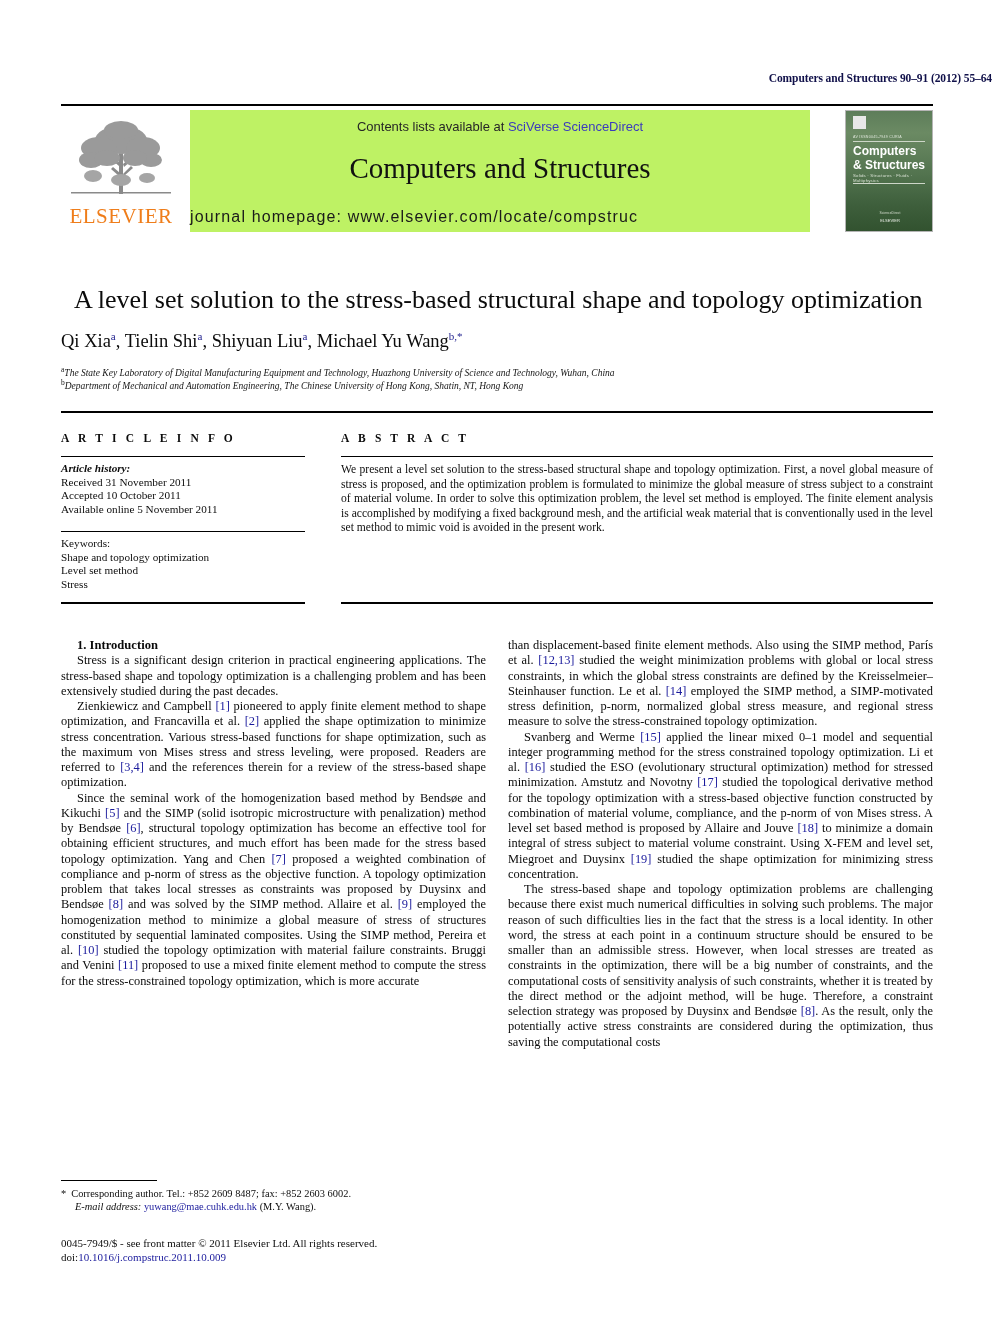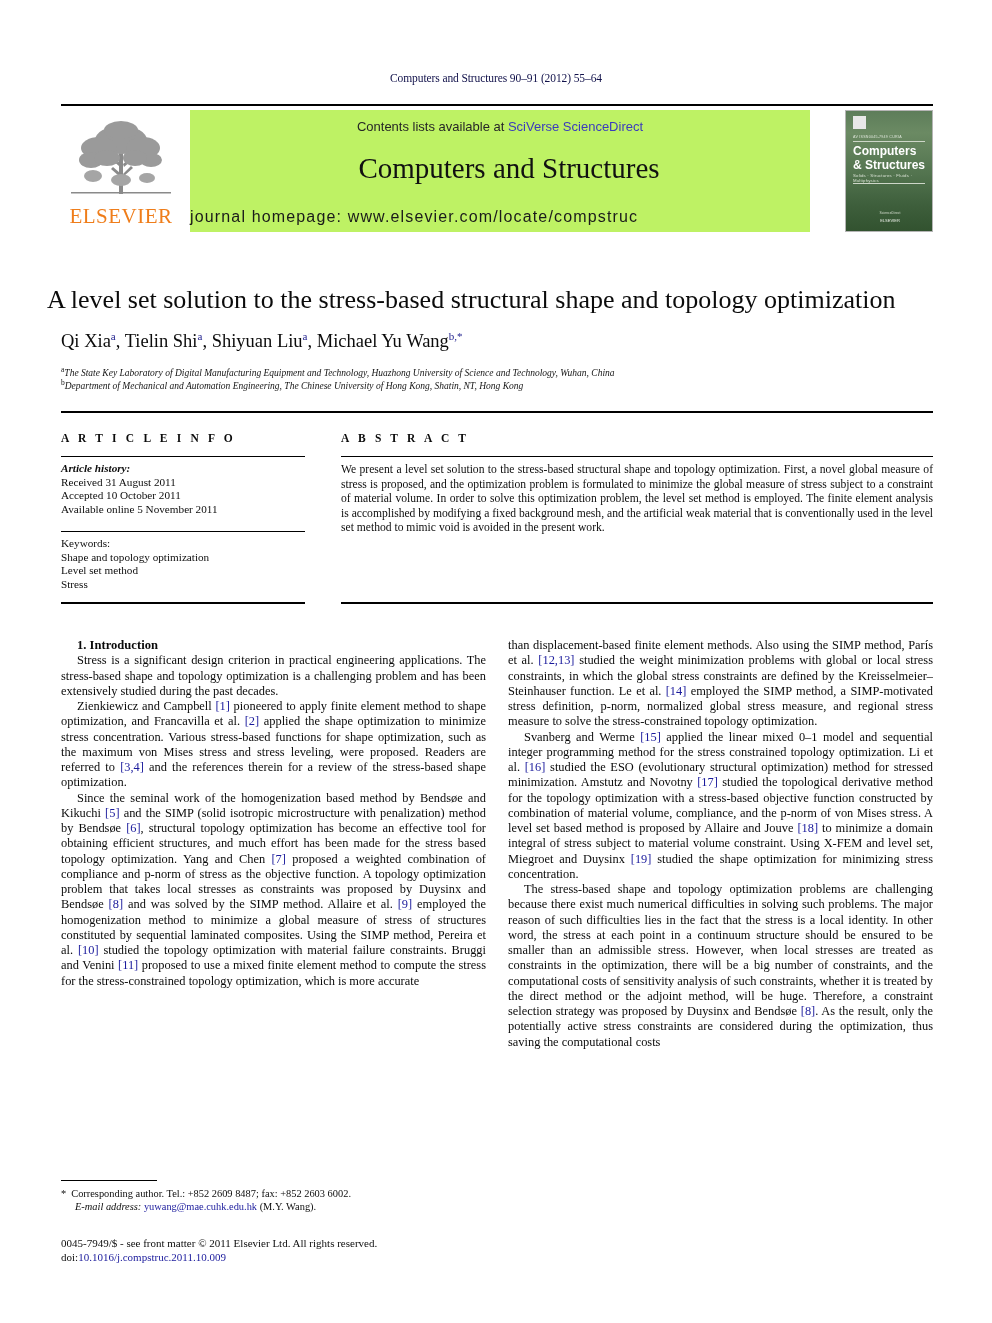--- a/index.html
+++ b/index.html
@@ -21,23 +21,23 @@
     left: 0; top: 0;
     width: 992px;
     height: 1323px;
   }
 
   
   .running-head {
     position: absolute;
     left: 0; top: 72px;
     width: 992px;
-    text-align: center;
+    text-align: right;
     font-size: 11.5px;
-    font-weight: normal;
+    font-weight: bold;
     letter-spacing: -0.1px;
     color: #11114a;
   }
 
   
   .masthead-rule {
     position: absolute;
     left: 61px; top: 104px;
     width: 872px;
     height: 2px;
@@ -96,21 +96,20 @@
     color: #3b3bbd;
   }
   .journal-title {
     position: absolute;
     left: 0; top: 42px;
     width: 620px;
     text-align: center;
     font-family: "Liberation Serif", serif;
     font-size: 29px;
     color: #111111;
-    margin-left: 9px;
   }
   .homepage-line {
     position: absolute;
     left: 0; top: 98px;
     width: 620px;
     text-align: left;
     font-family: "Liberation Sans", sans-serif;
     font-size: 16px;
     letter-spacing: 1.15px;
     color: #1a1a1a;
@@ -183,21 +182,21 @@
     left: 0; top: 107px;
     width: 88px; text-align: center;
     font-family: "Liberation Sans", sans-serif;
     font-size: 4px;
     color: #e8eee5;
   }
 
   
   .title {
     position: absolute;
-    left: 47px; top: 285px;
+    left: 74px; top: 285px;
     width: 880px;
     font-family: "Liberation Serif", serif;
     font-size: 26px;
     line-height: 30px;
     color: #0b0b0b;
   }
   .authors {
     position: absolute;
     left: 61px; top: 331px;
     width: 880px;
@@ -449,21 +448,21 @@
   <div class="rule-full"></div>
 
   <div class="sec-head info-head">A R T I C L E   I N F O</div>
   <div class="sec-head abs-head">A B S T R A C T</div>
 
   <div class="rule-info"></div>
   <div class="rule-abs"></div>
 
   <div class="info-col">
     <div class="it">Article history:</div>
-    <div>Received 31 August 2011</div>
+    <div>Received 31 November 2011</div>
     <div>Accepted 10 October 2011</div>
     <div>Available online 5 November 2011</div>
   </div>
 
   <div class="rule-info2"></div>
 
   <div class="kw-block">
     <div class="it">Keywords:</div>
     <div>Shape and topology optimization</div>
     <div>Level set method</div>

